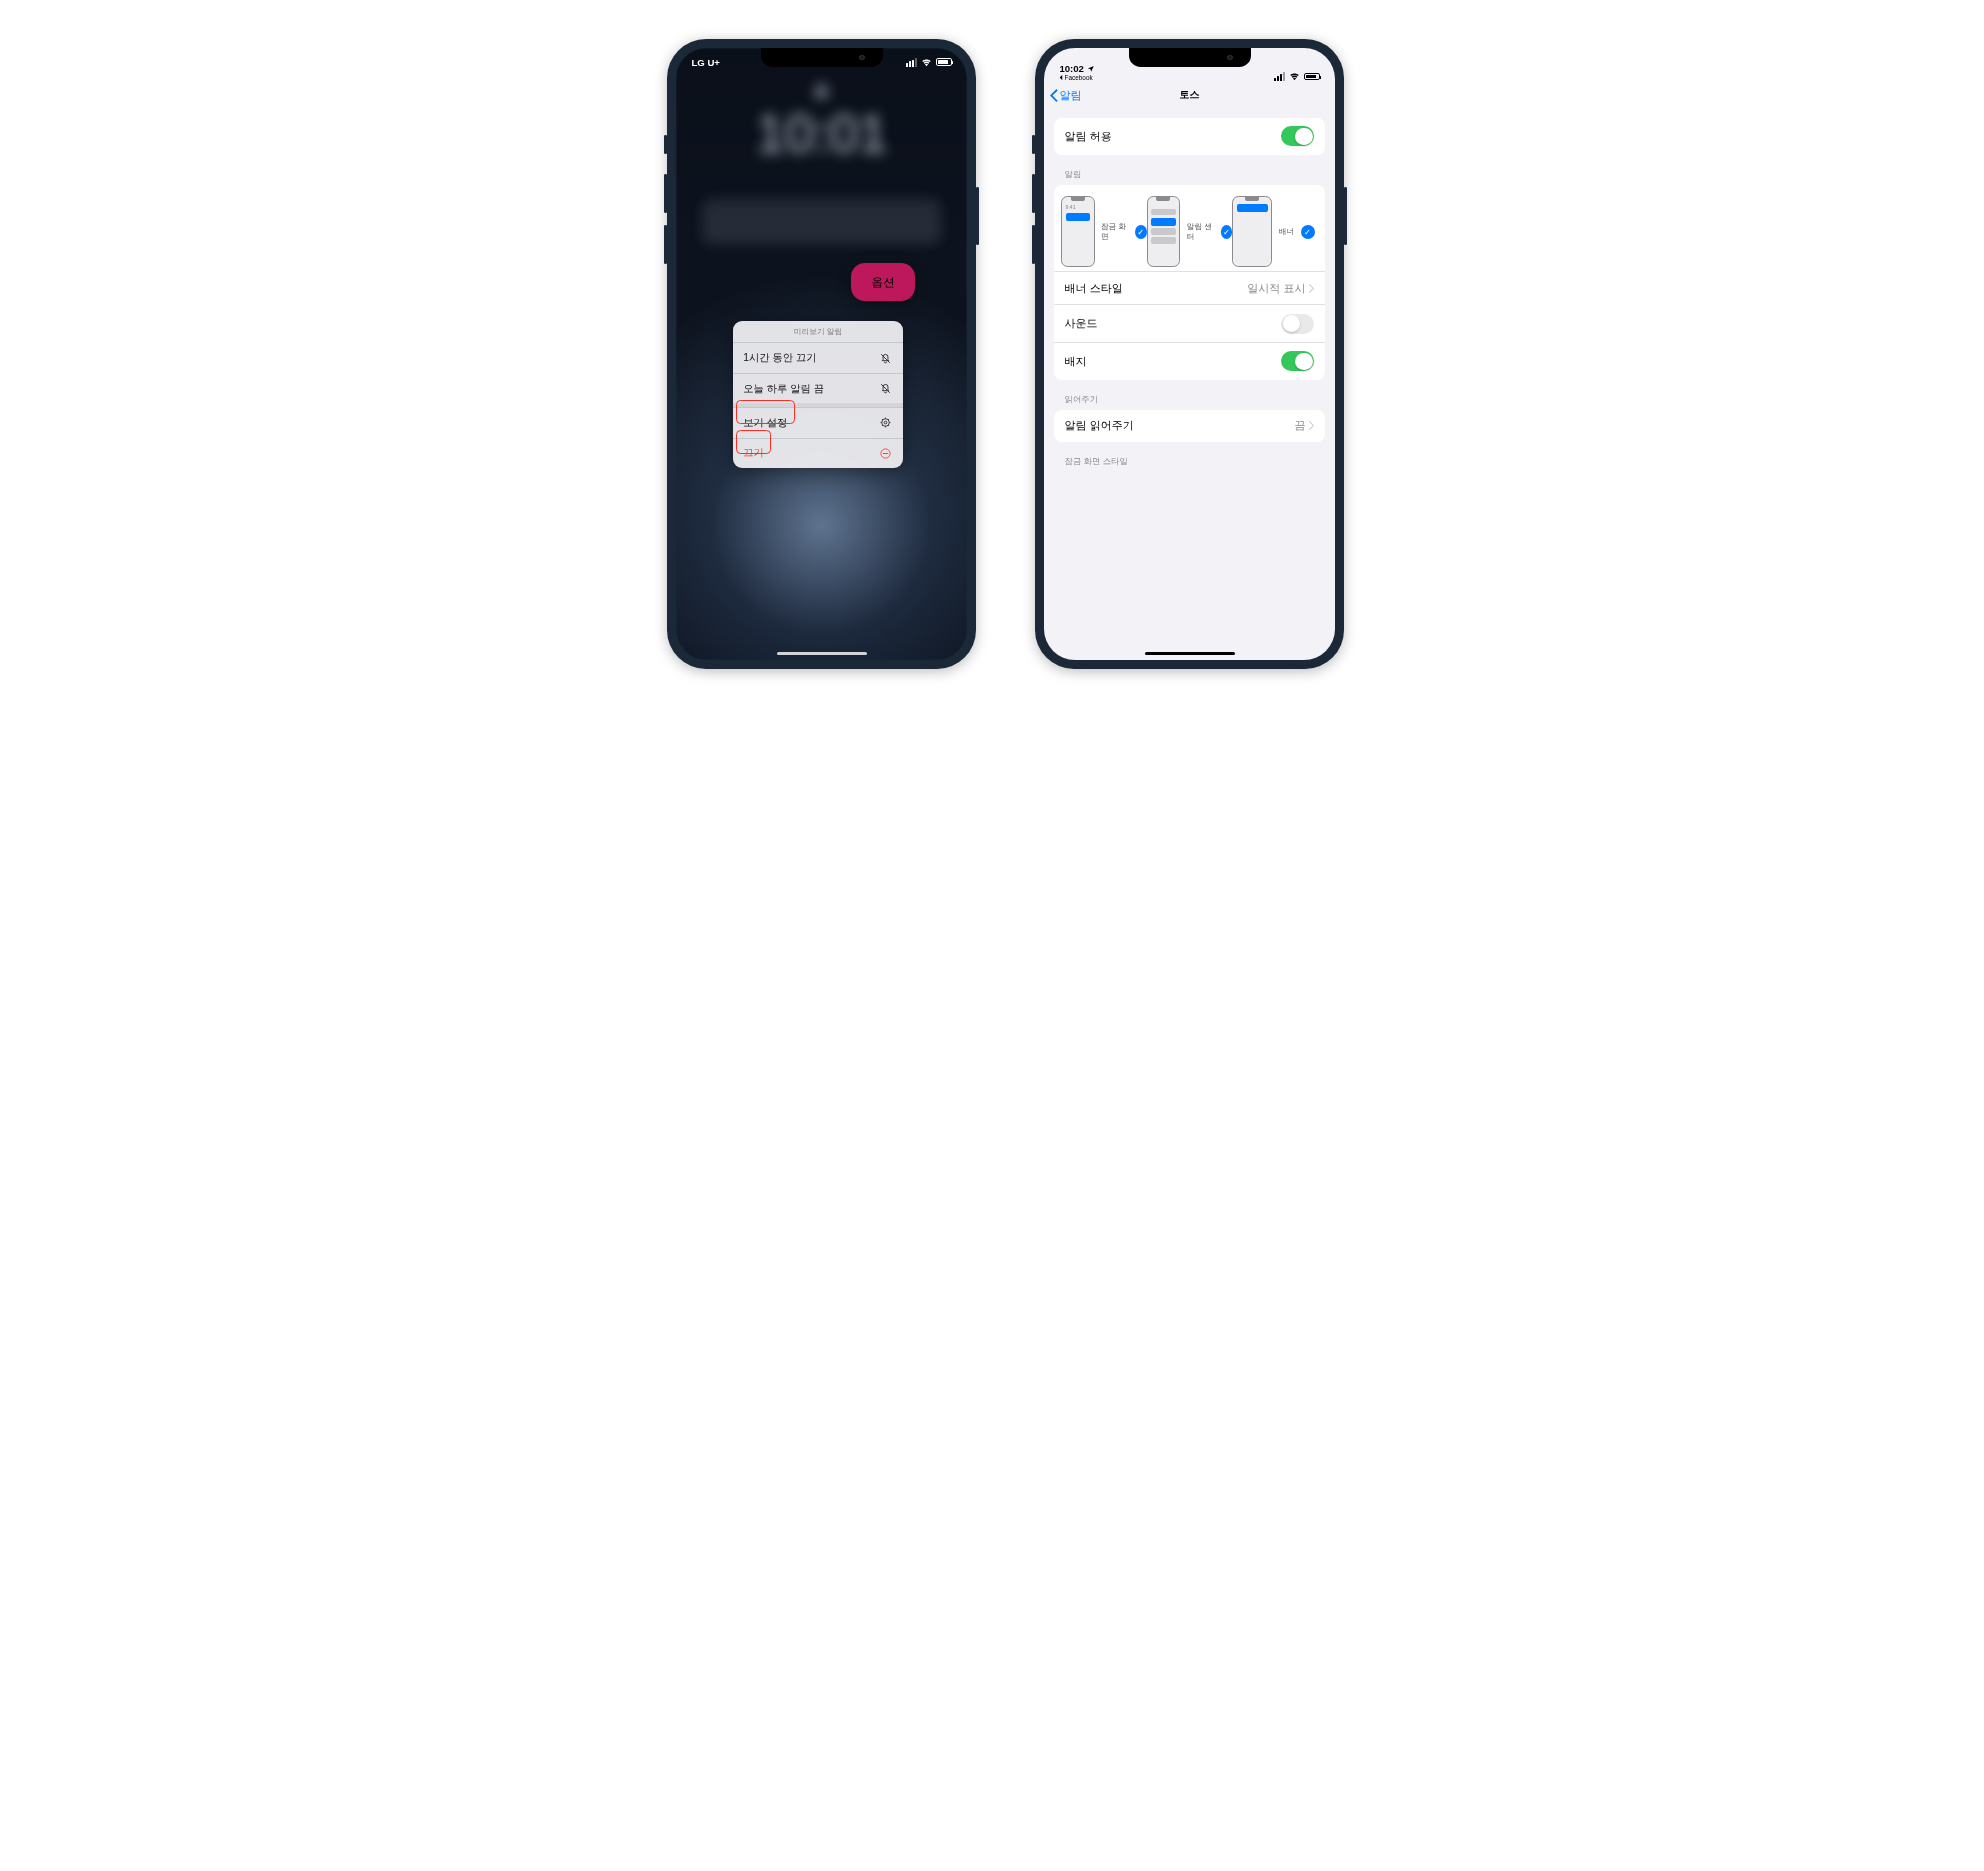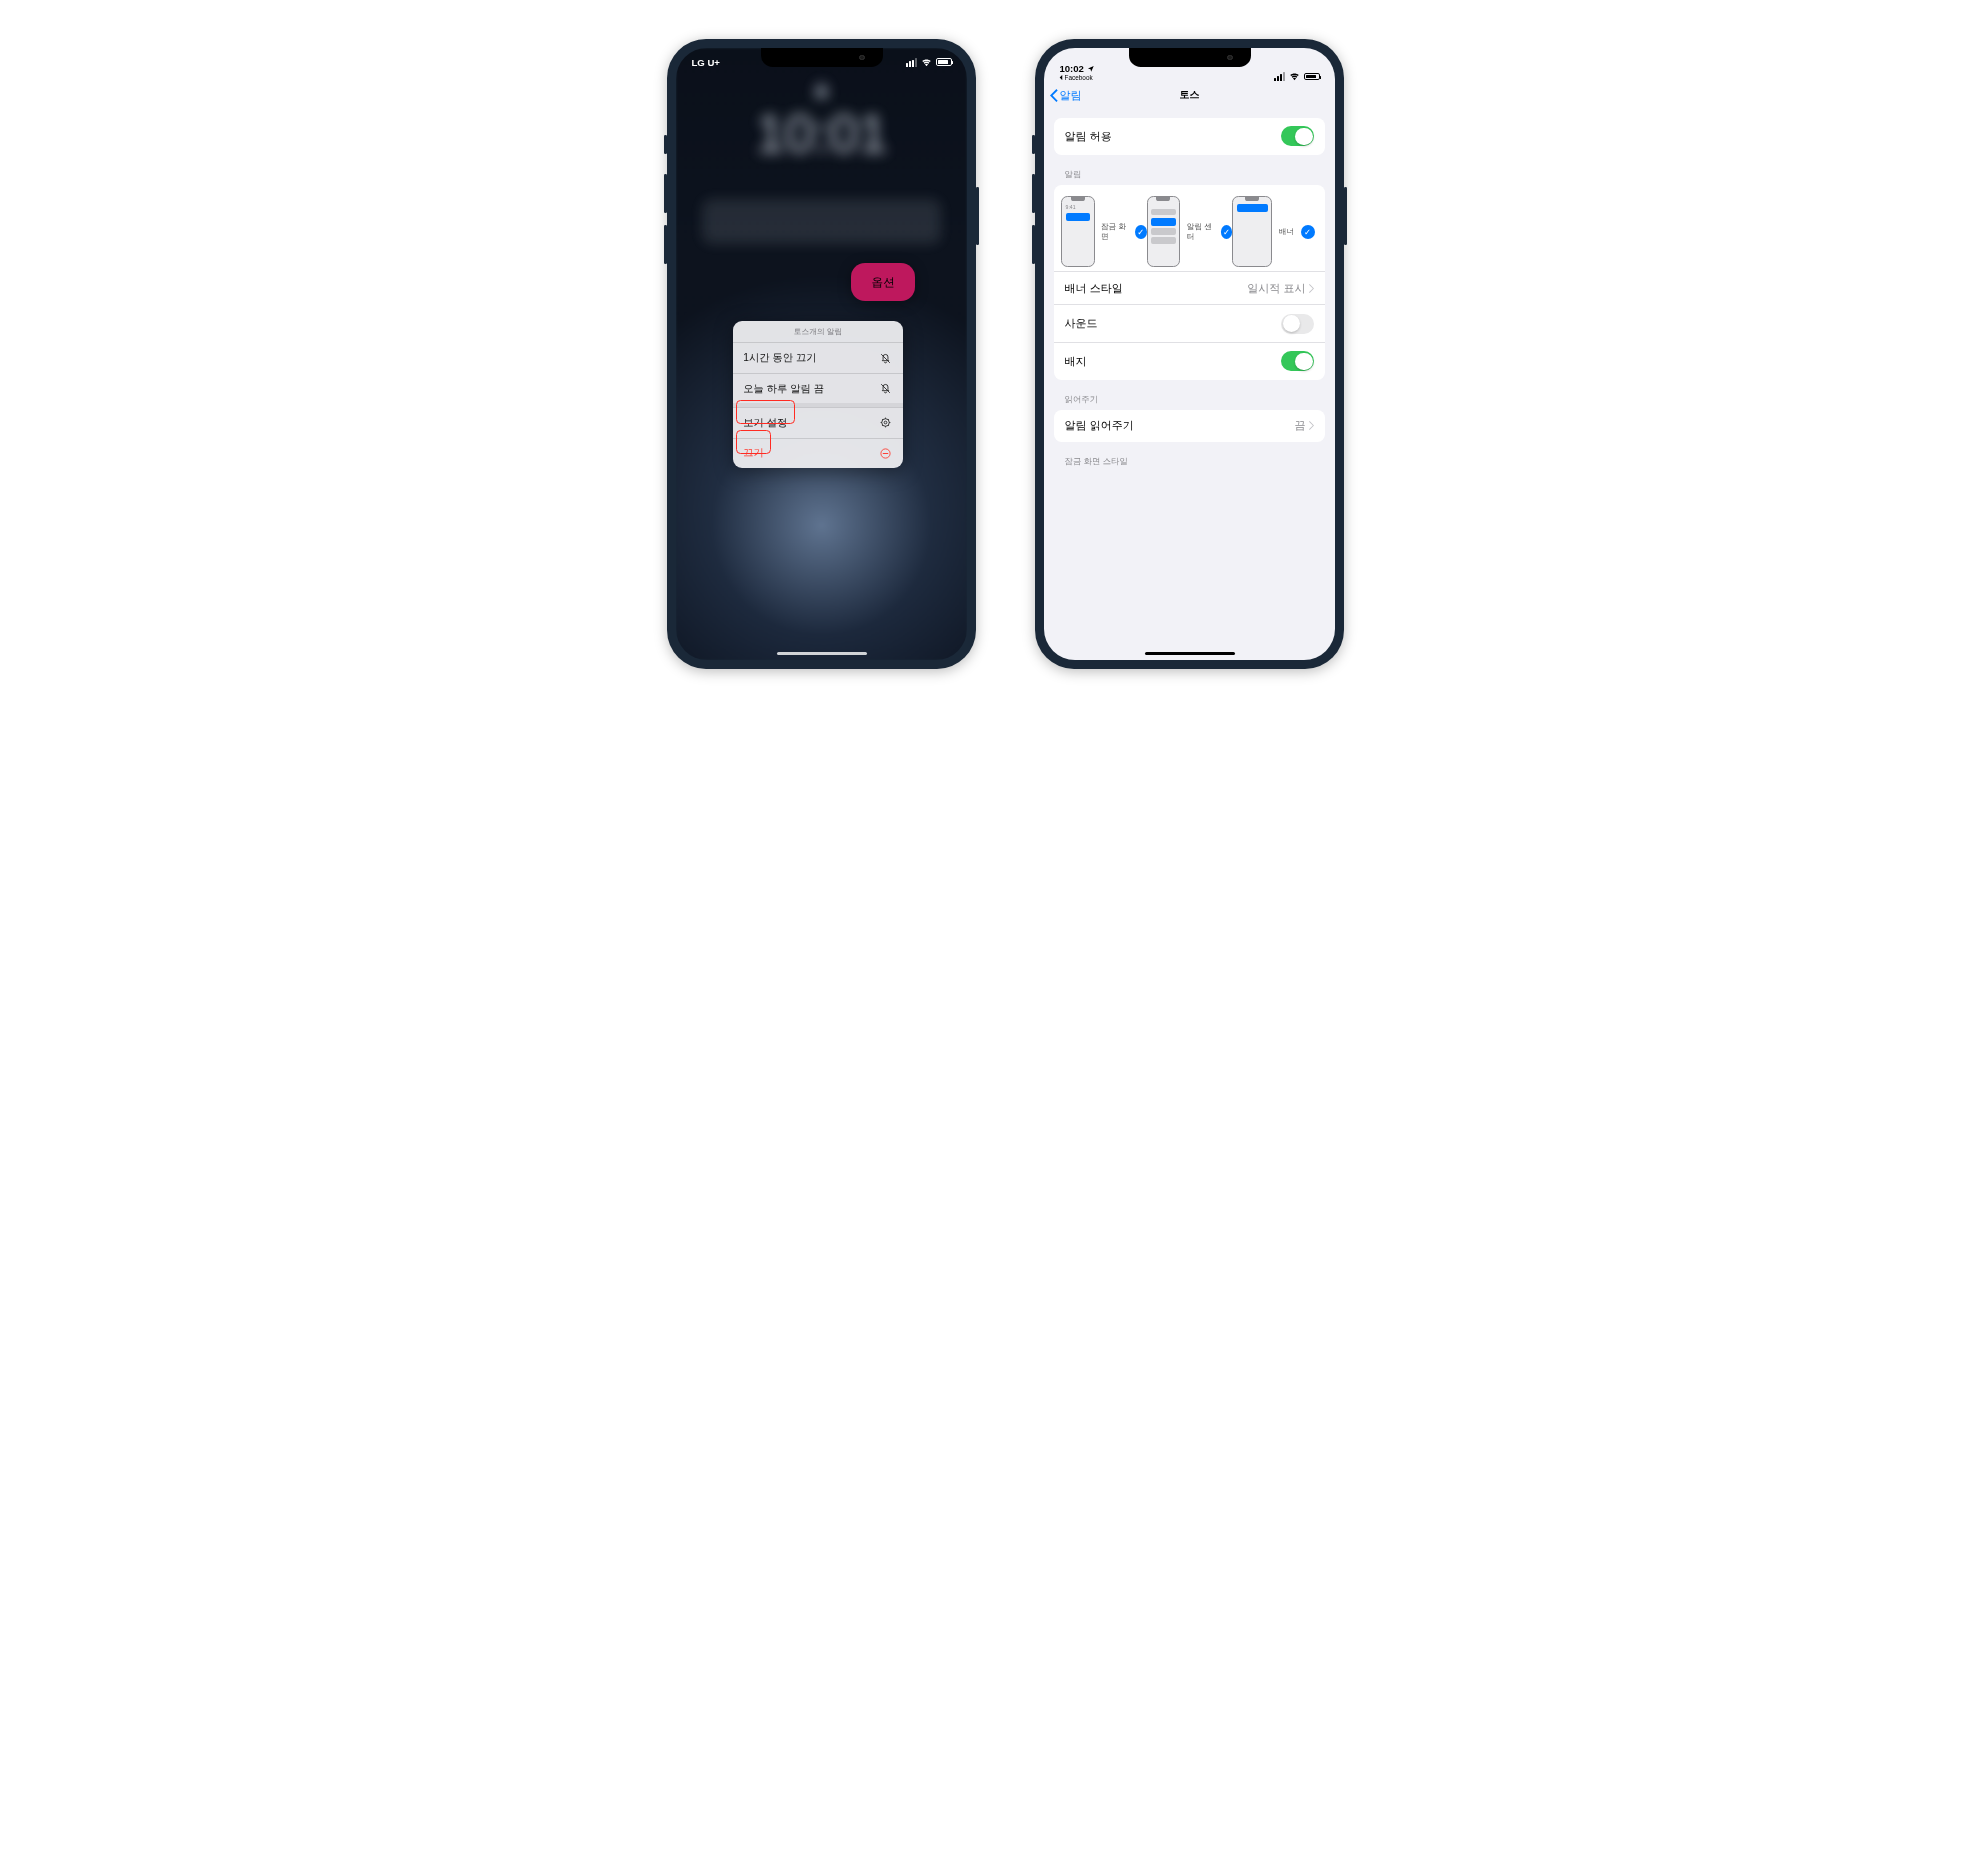--- a/index.html
+++ b/index.html
@@ -260,21 +260,21 @@
         </span>
         <div class="lock-time">10:01</div>
         <div class="lock-date">&nbsp;</div>
         <div class="notif-card"></div>
       </div>
     </div>
 
     <div class="options-pill">옵션</div>
 
     <div class="context-menu">
-      <div class="cm-header">토스개의 알림</div>
+      <div class="cm-header">미리보기 알림</div>
       <div class="cm-item">
         <span>1시간 동안 끄기</span>
         <span class="cm-icon">
           <svg width="13" height="13" viewBox="0 0 24 24">
               <path fill="none" stroke="#222" stroke-width="1.6" d="M18 16H6l1.5-2V9a4.5 4.5 0 0 1 9 0v5L18 16zM10 18a2 2 0 0 0 4 0M4 4l16 16"></path>
             </svg>
         </span>
       </div>
       <div class="cm-item">
         <span>오늘 하루 알림 끔</span>

